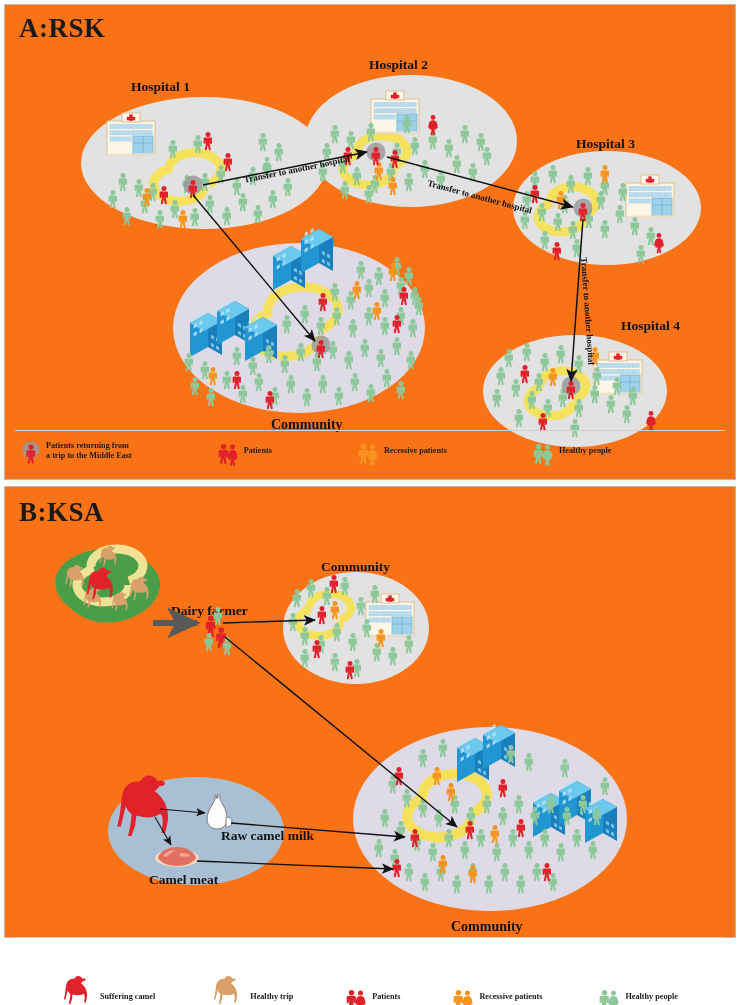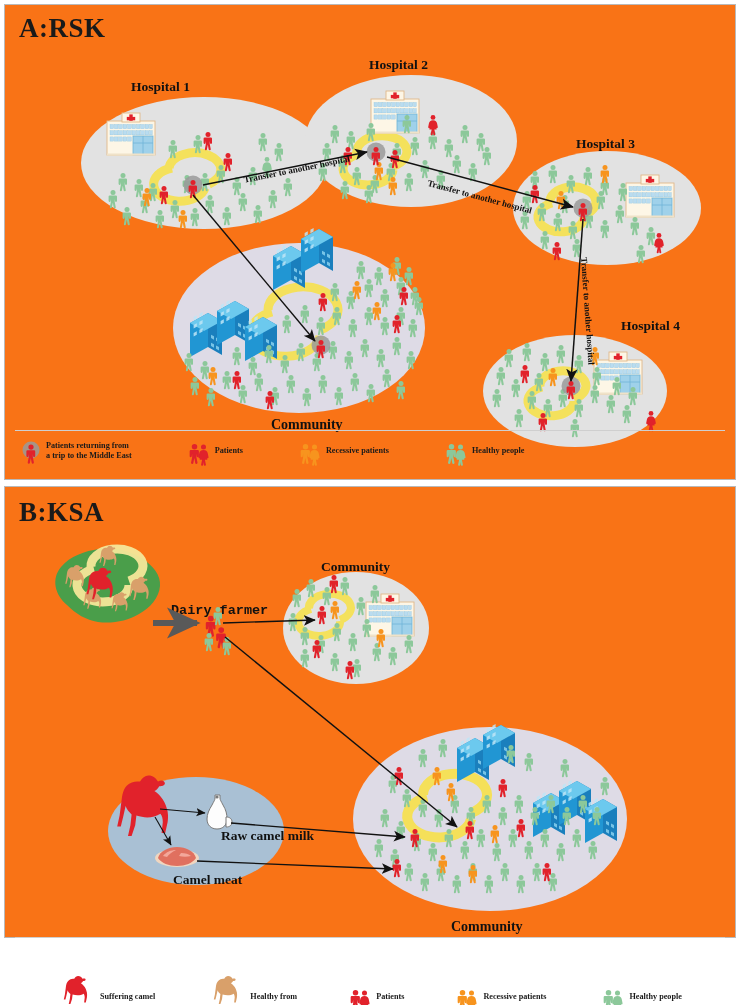--- a/index.html
+++ b/index.html
@@ -384,21 +384,21 @@
         <line x1="578" y1="214" x2="566" y2="376" marker-end="url(#ah)"></line>
         <line x1="188" y1="190" x2="310" y2="336" marker-end="url(#ah)" stroke-width="1.4"></line>
       </g>
     </svg>
 
     <div class="arrow-txt" style="left:238px;top:170px;transform:rotate(-11.5deg);">Transfer to another hospital</div>
     <div class="arrow-txt" style="left:424px;top:173px;transform:rotate(15deg);">Transfer to another hospital</div>
     <div class="arrow-txt" style="left:584px;top:252px;transform:rotate(86deg);">Transfer to another hospital</div>
 
     <div class="legend-sep" style="top:425px;"></div>
-    <div class="legend" style="left:16px;top:434px;">
+    <div class="legend" style="left:16px;top:434px;gap:29px;">
       <div class="legend-item">
         <svg width="20" height="24" viewBox="-10 -12 20 24">
           <circle cx="0" cy="-1" r="8.5" fill="#9a9a9a" opacity=".85"></circle>
           <g fill="#e1222b" transform="translate(0,4) scale(1.05)">
               <use href="#pA"></use>
             </g>
         </svg>
         <span class="lg-txt">Patients returning from
 a trip to the Middle East</span>
       </div>
@@ -440,24 +440,24 @@
 
   <div class="panel" id="panelB">
 
     <div class="panel-title" style="left:14px;top:10px;">B:KSA</div>
 
     <div class="ellipse hosp-ell" style="left:278px;top:85px;width:146px;height:112px;"></div>
     <div class="ellipse milk-ell" style="left:103px;top:290px;width:176px;height:108px;"></div>
     <div class="ellipse comm-ell" style="left:348px;top:240px;width:274px;height:184px;"></div>
 
     <div class="reg-label" style="left:84px;top:74px;">Farm</div>
-    <div class="reg-label" style="left:166px;top:116px;font-family:Liberation Mono, monospace;">Dairy farmer</div>
+    <div class="reg-label" style="left:166px;top:116px;">Dairy farmer</div>
     <div class="reg-label" style="left:316px;top:72px;">Community</div>
     <div class="reg-label" style="left:168px;top:341px;margin-left:48px;">Raw camel milk</div>
-    <div class="reg-label" style="left:144px;top:385px;margin-left:24px;">Camel meat</div>
+    <div class="reg-label" style="left:144px;top:385px;">Camel meat</div>
     <div class="reg-label" style="left:446px;top:432px;font-size:14px;">Community</div>
 
     <svg class="stage" width="732" height="515" viewBox="0 0 732 515">
       <defs>
         <g id="camel">
           <path d="M0,0 c1,-6 3,-9 6,-11 c3,-2 6,-2 9,-2 c2,-3 4,-5 7,-5 c4,0 6,2 8,5 c2,-1 4,-1 5,0 c1,1 1,2 0,3 c-1,1 -3,1 -4,1 c-1,2 -2,3 -4,4 c3,2 5,4 7,7 c2,3 3,6 4,10 c0.5,3 0.5,6 0,9 l-2,9 l-3,0 l1,-9 c0,-3 -0.5,-5 -2,-7 c-3,2 -7,3 -11,3 c-3,0 -6,-0.5 -9,-1.5 l-1,8 l-3,9 l-3,0 l2,-9 l1,-9 c-2,-2 -4,-4 -5,-7 l-2,9 l-2,8 l-3,0 l2,-9 z"></path>
         </g>
         <marker id="ahB" markerWidth="9" markerHeight="9" refX="8" refY="4.5" orient="auto">
             <path d="M0,0.7 L8.6,4.5 L0,8.3 L2.1,4.5 z" fill="#111"></path>
           </marker>
@@ -662,21 +662,21 @@
             </g>
         </svg>
         <span class="lg-txt">Suffering camel</span>
       </div>
       <div class="legend-item" style="margin-left:34px;">
         <svg width="30" height="26" viewBox="0 0 30 26">
           <g transform="translate(1,2) scale(0.55)" fill="#d9a06a">
               <use href="#camel"></use>
             </g>
         </svg>
-        <span class="lg-txt">Healthy from</span>
+        <span class="lg-txt">Healthy trip</span>
       </div>
       <div class="legend-item" style="margin-left:26px;">
         <svg width="22" height="24" viewBox="-11 -12 22 24">
           <g fill="#e1222b" transform="translate(-4.5,4) scale(1.1)">
               <use href="#pA"></use>
             </g>
           <g fill="#e1222b" transform="translate(4.5,4) scale(1.05)">
               <use href="#pF"></use>
             </g>
         </svg>

